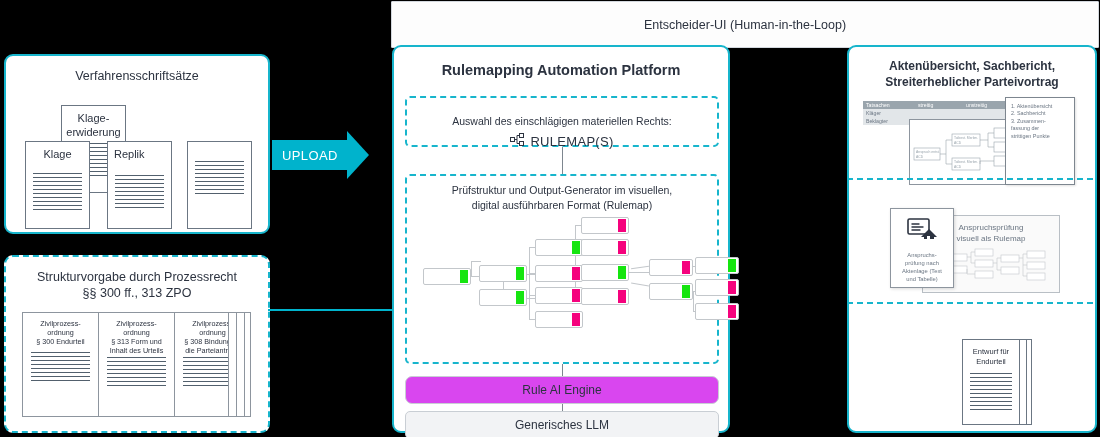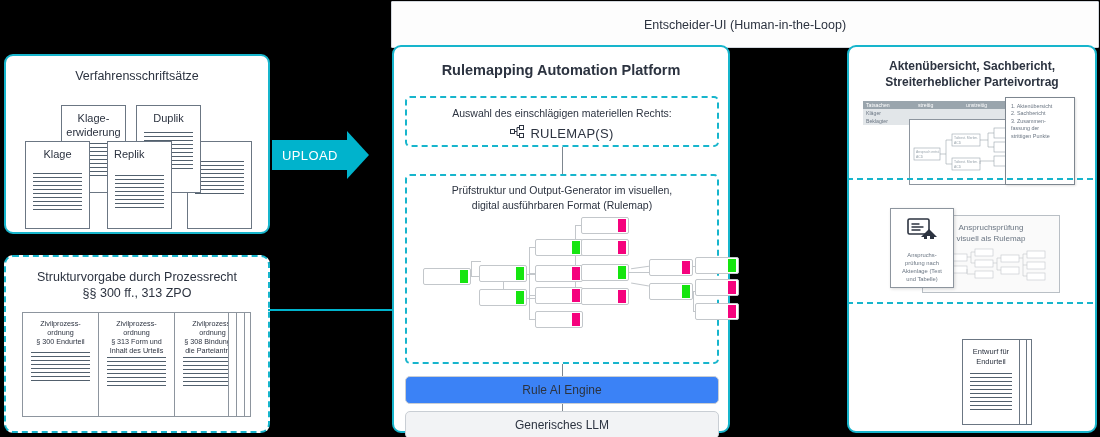--- a/index.html
+++ b/index.html
@@ -110,21 +110,21 @@
     font-size: 10.5px;
     line-height: 15px;
   }
   .engine-box {
     position: absolute;
     border: 1px solid #c9ced4;
     border-radius: 5px;
     display: flex; align-items: center; justify-content: center;
     color: #2c3340; font-size: 12px;
   }
-  #rule-ai-engine { background: #3b82f6; }
+  #rule-ai-engine { background: #d946ef; border-radius: 7px; }
   #generic-llm  { background: #f2f3f5; }
   .vconn { position: absolute; width: 1px; background: #7d868f; }
 
   
   .tnode {
     position: absolute;
     background: #ffffff;
     border: 1px solid #c3c7cb;
     border-radius: 2px;
     height: 17px;
@@ -218,35 +218,20 @@
             <i></i>
             <i></i>
             <i></i>
             <i></i>
             <i></i>
             <i></i>
             <i></i>
         </div>
       </div>
 
-      <div class="doc" style="left:130px; top:49px; width:65px; height:88px;">
-        <div class="doc-title">Duplik</div>
-        <div class="lines" style="margin-top:7px;">
-          <i></i>
-            <i></i>
-            <i></i>
-            <i></i>
-            <i></i>
-            <i></i>
-            <i></i>
-            <i></i>
-            <i></i>
-            <i></i>
-        </div>
-      </div>
 
       <div class="doc" style="left:55px; top:49px; width:65px; height:88px;">
         <div class="doc-title">Klage-<br>erwiderung</div>
         <div class="lines" style="margin-top:4px;">
           <i></i>
             <i></i>
             <i></i>
             <i></i>
             <i></i>
             <i></i>
@@ -347,21 +332,21 @@
     <div class="book-page" style="left:214px; width:9px; background:#ffffff;"></div>
   </div>
 
   <div class="connector" style="left:268px; top:309px; width:126px; height:2px;"></div>
 
   <div class="panel" id="platform-panel" style="left:392px; top:45px; width:338px; height:388px;">
 
     <div class="panel-title bold" style="margin-top:15px; font-size:14.5px;">Rulemapping Automation Platform</div>
 
     <div class="inner-dashed" id="selection-box" style="left:11px; top:49px; width:314px; height:51px;">
-      <div class="txt" style="margin-top:8px;">Auswahl des einschlägigen materiellen Rechts:</div>
+      <div class="txt" style="margin-top:16px;">Auswahl des einschlägigen materiellen Rechts:</div>
       <div style="display:flex; align-items:center; justify-content:center; gap:6px; margin-top:3px;">
         <span>
           <svg width="14" height="13" viewBox="0 0 14 13">
             <rect x="0.5" y="4.5" width="4" height="4" fill="none" stroke="#2c3340" stroke-width="1"></rect>
             <rect x="9.5" y="0.5" width="4" height="4" fill="none" stroke="#2c3340" stroke-width="1"></rect>
             <rect x="9.5" y="8.5" width="4" height="4" fill="none" stroke="#2c3340" stroke-width="1"></rect>
             <path d="M4.5 6.5 H7 V2.5 H9.5 M7 6.5 V10.5 H9.5" fill="none" stroke="#2c3340" stroke-width="1"></path>
           </svg>
         </span>
         <span style="font-size:13px; color:#2c3340; letter-spacing:.3px;">RULEMAP(S)</span>

